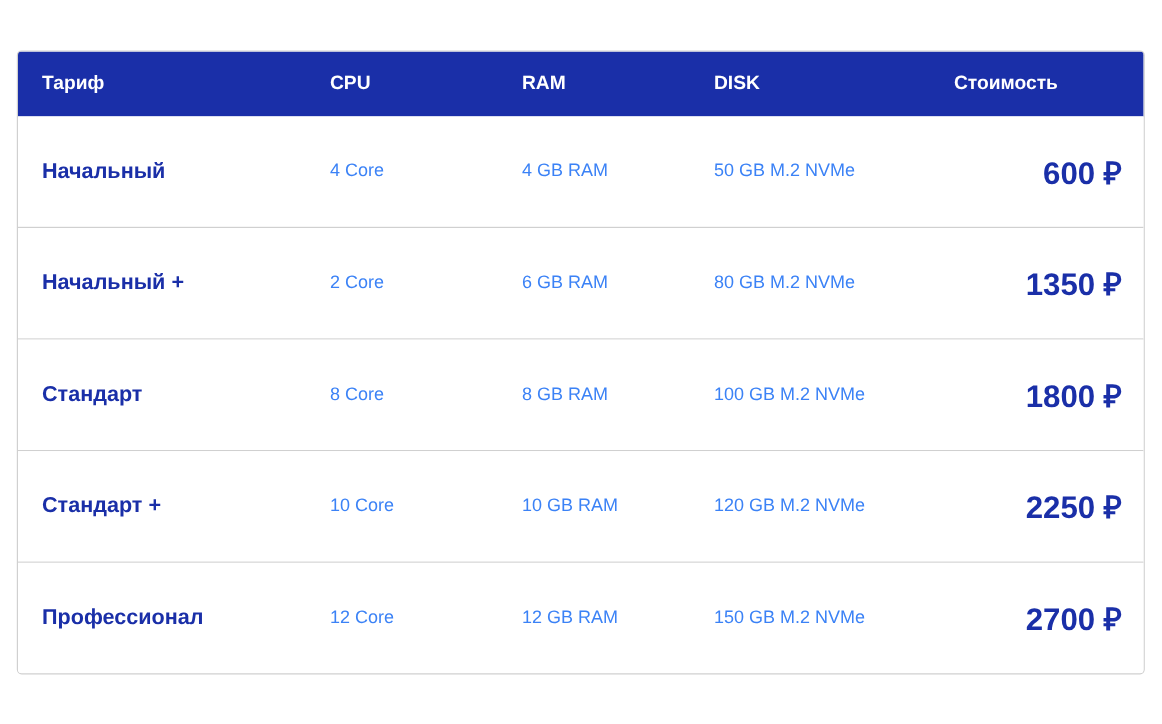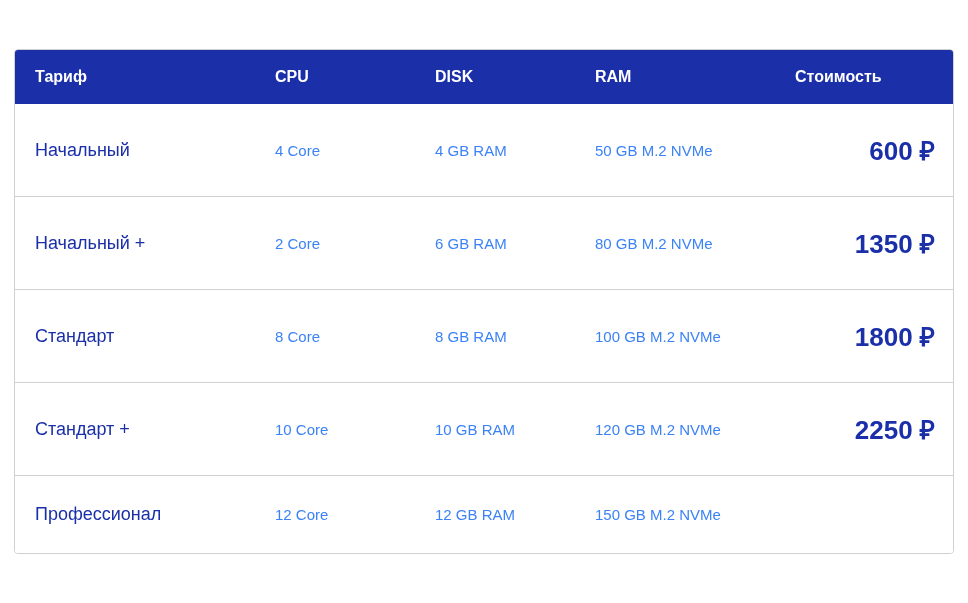--- a/index.html
+++ b/index.html
@@ -57,40 +57,40 @@
     }
 
     .row-cell {
       padding: 28px 20px;
       font-size: 15px;
       color: #3b82f6;
     }
 
     .row-cell.plan-name {
       color: #1a2fa8;
-      font-weight: normal;
+      font-weight: bold;
       font-size: 18px;
     }
 
     .row-cell.price {
       color: #1a2fa8;
       font-weight: bold;
       font-size: 26px;
       text-align: right;
     }
   </style>
 </head>
 <body>
 
 <div class="table-wrapper">
   <div class="table-header">
     <div class="header-cell">Тариф</div>
     <div class="header-cell">CPU</div>
+    <div class="header-cell">RAM</div>
     <div class="header-cell">DISK</div>
-    <div class="header-cell">RAM</div>
     <div class="header-cell right">Стоимость</div>
   </div>
 
   <div class="table-row">
     <div class="row-cell plan-name">Начальный</div>
     <div class="row-cell">4 Core</div>
     <div class="row-cell">4 GB RAM</div>
     <div class="row-cell">50 GB M.2 NVMe</div>
     <div class="row-cell price">600 ₽</div>
   </div>
@@ -117,14 +117,15 @@
     <div class="row-cell">10 GB RAM</div>
     <div class="row-cell">120 GB M.2 NVMe</div>
     <div class="row-cell price">2250 ₽</div>
   </div>
 
   <div class="table-row">
     <div class="row-cell plan-name">Профессионал</div>
     <div class="row-cell">12 Core</div>
     <div class="row-cell">12 GB RAM</div>
     <div class="row-cell">150 GB M.2 NVMe</div>
+    <div class="row-cell price">2700 ₽</div>
   </div>
 </div>
 
 </body></html>

